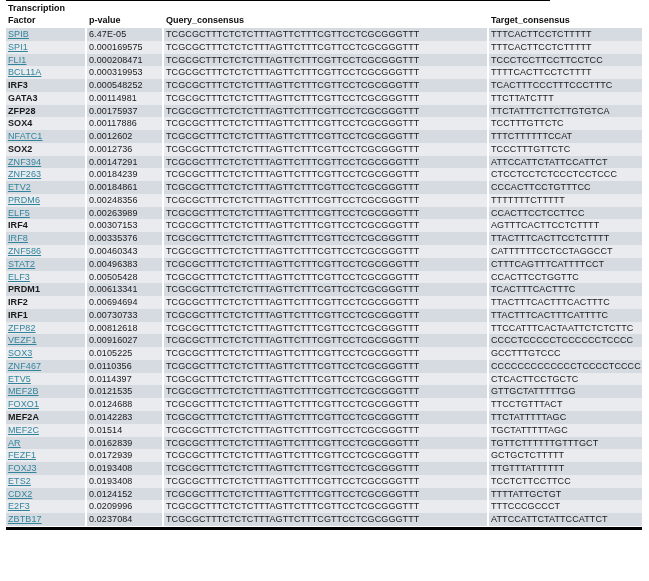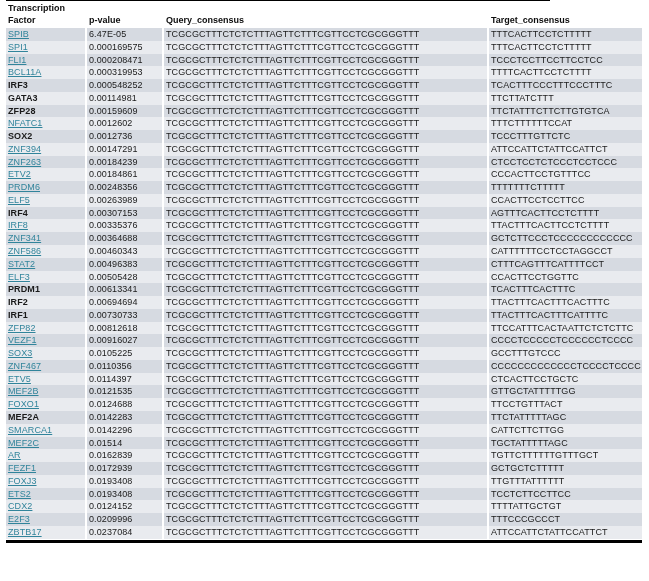--- a/index.html
+++ b/index.html
@@ -123,25 +123,31 @@
 
   <tr>
     <td><a class="tf-link plain">GATA3</a></td>
     <td>0.00114981</td>
     <td>TCGCGCTTTCTCTCTTTAGTTCTTTCGTTCCTCGCGGGTTT</td>
     <td>TTCTTATCTTT</td>
   </tr>
 
   <tr>
     <td><a class="tf-link plain">ZFP28</a></td>
-    <td>0.00159609</td>
+    <td>0.00175937</td>
     <td>TCGCGCTTTCTCTCTTTAGTTCTTTCGTTCCTCGCGGGTTT</td>
     <td>TTCTATTTCTTCTTGTGTCA</td>
   </tr>
 
+  <tr>
+    <td><a class="tf-link plain">SOX4</a></td>
+    <td>0.00117886</td>
+    <td>TCGCGCTTTCTCTCTTTAGTTCTTTCGTTCCTCGCGGGTTT</td>
+    <td>TCCTTTGTTCTC</td>
+  </tr>
 
   <tr>
     <td><a class="tf-link" href="#">NFATC1</a></td>
     <td>0.0012602</td>
     <td>TCGCGCTTTCTCTCTTTAGTTCTTTCGTTCCTCGCGGGTTT</td>
     <td>TTTCTTTTTTCCAT</td>
   </tr>
 
   <tr>
     <td><a class="tf-link plain">SOX2</a></td>
@@ -192,26 +198,20 @@
     <td>AGTTTCACTTCCTCTTTT</td>
   </tr>
 
   <tr>
     <td><a class="tf-link" href="#">IRF8</a></td>
     <td>0.00335376</td>
     <td>TCGCGCTTTCTCTCTTTAGTTCTTTCGTTCCTCGCGGGTTT</td>
     <td>TTACTTTCACTTCCTCTTTT</td>
   </tr>
 
-  <tr>
-    <td><a class="tf-link" href="#">ZNF341</a></td>
-    <td>0.00364688</td>
-    <td>TCGCGCTTTCTCTCTTTAGTTCTTTCGTTCCTCGCGGGTTT</td>
-    <td>GCTCTTCCCTCCCCCCCCCCCC</td>
-  </tr>
 
   <tr>
     <td><a class="tf-link" href="#">ZNF586</a></td>
     <td>0.00460343</td>
     <td>TCGCGCTTTCTCTCTTTAGTTCTTTCGTTCCTCGCGGGTTT</td>
     <td>CATTTTTTCCTCCTAGGCCT</td>
   </tr>
 
   <tr>
     <td><a class="tf-link" href="#">STAT2</a></td>
@@ -298,26 +298,20 @@
     <td>TTCCTGTTTACT</td>
   </tr>
 
   <tr>
     <td><a class="tf-link plain">MEF2A</a></td>
     <td>0.0142283</td>
     <td>TCGCGCTTTCTCTCTTTAGTTCTTTCGTTCCTCGCGGGTTT</td>
     <td>TTCTATTTTTAGC</td>
   </tr>
 
-  <tr>
-    <td><a class="tf-link" href="#">SMARCA1</a></td>
-    <td>0.0142296</td>
-    <td>TCGCGCTTTCTCTCTTTAGTTCTTTCGTTCCTCGCGGGTTT</td>
-    <td>CATTCTTCTTGG</td>
-  </tr>
 
   <tr>
     <td><a class="tf-link" href="#">MEF2C</a></td>
     <td>0.01514</td>
     <td>TCGCGCTTTCTCTCTTTAGTTCTTTCGTTCCTCGCGGGTTT</td>
     <td>TGCTATTTTTAGC</td>
   </tr>
 
   <tr>
     <td><a class="tf-link" href="#">AR</a></td>

